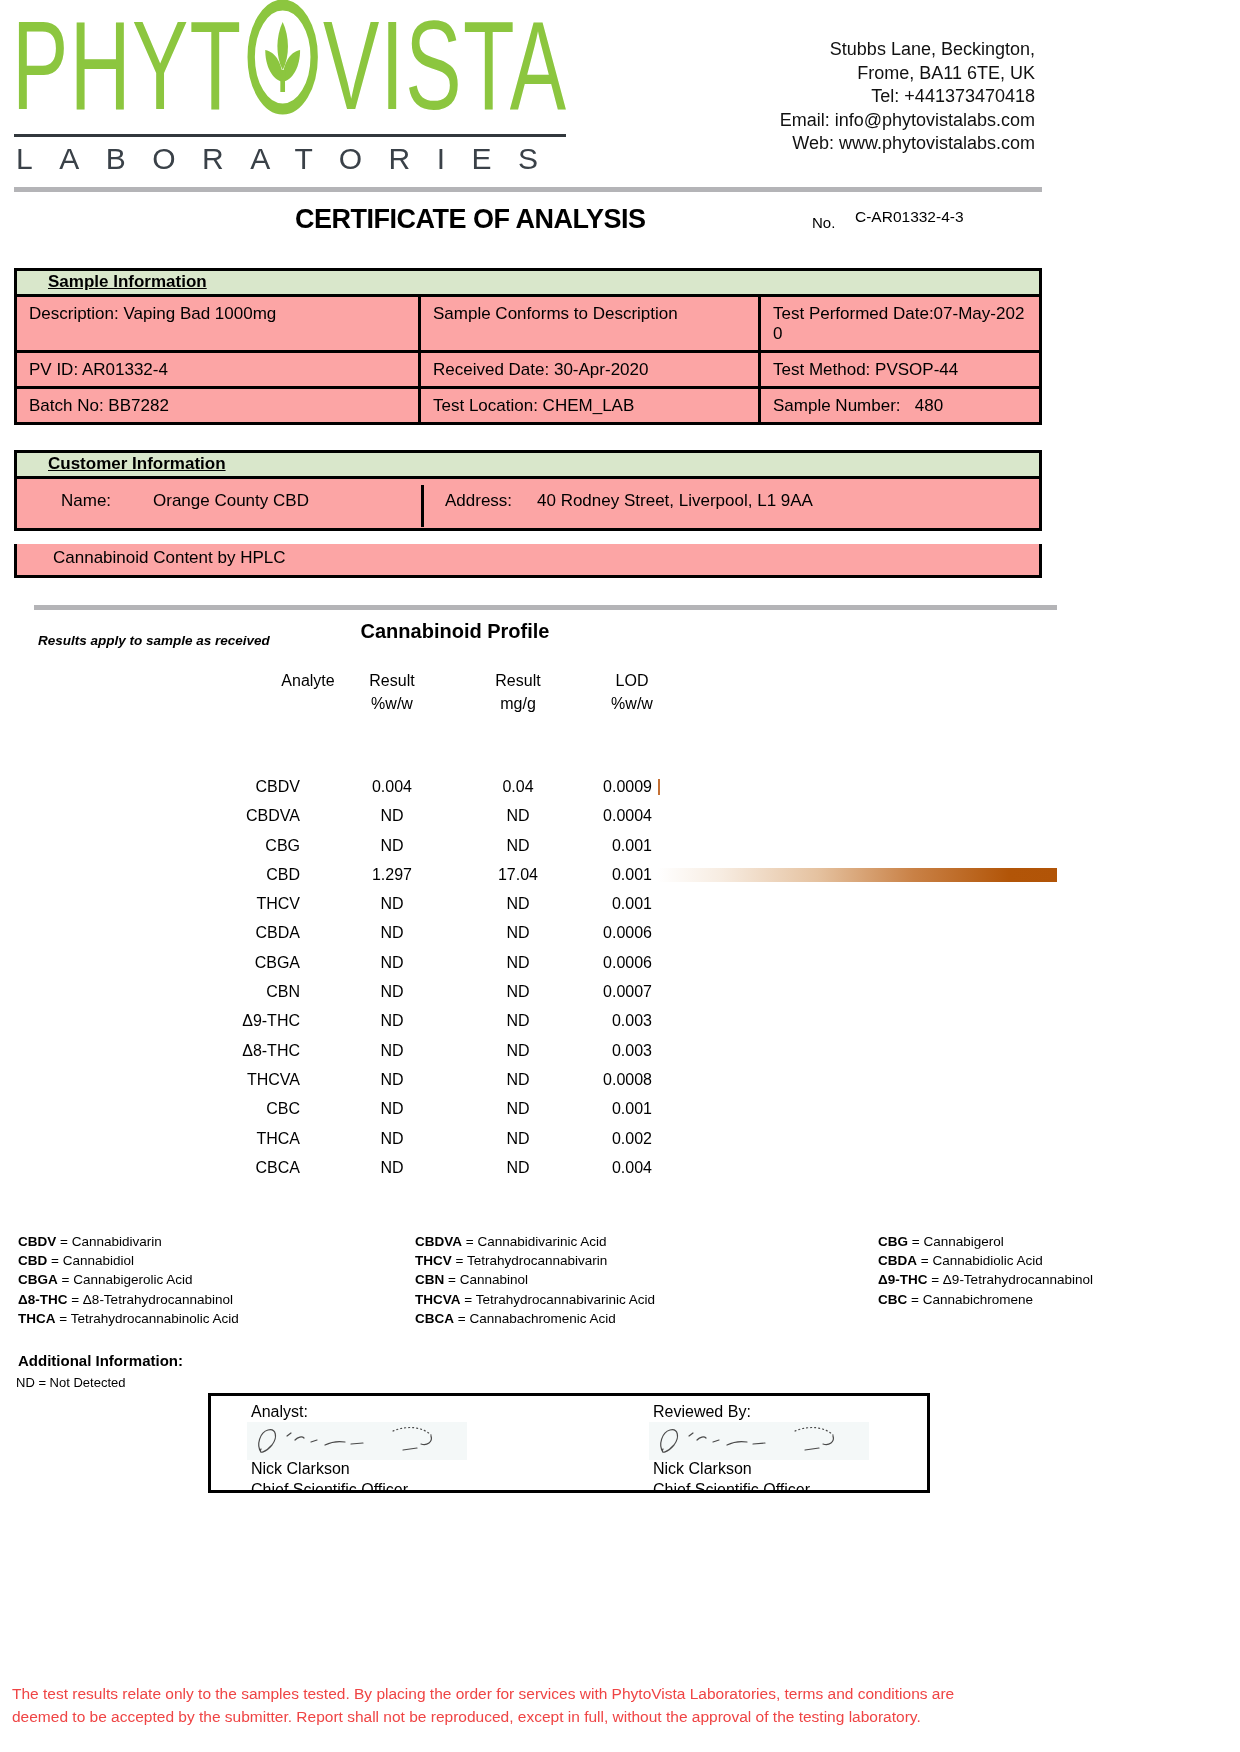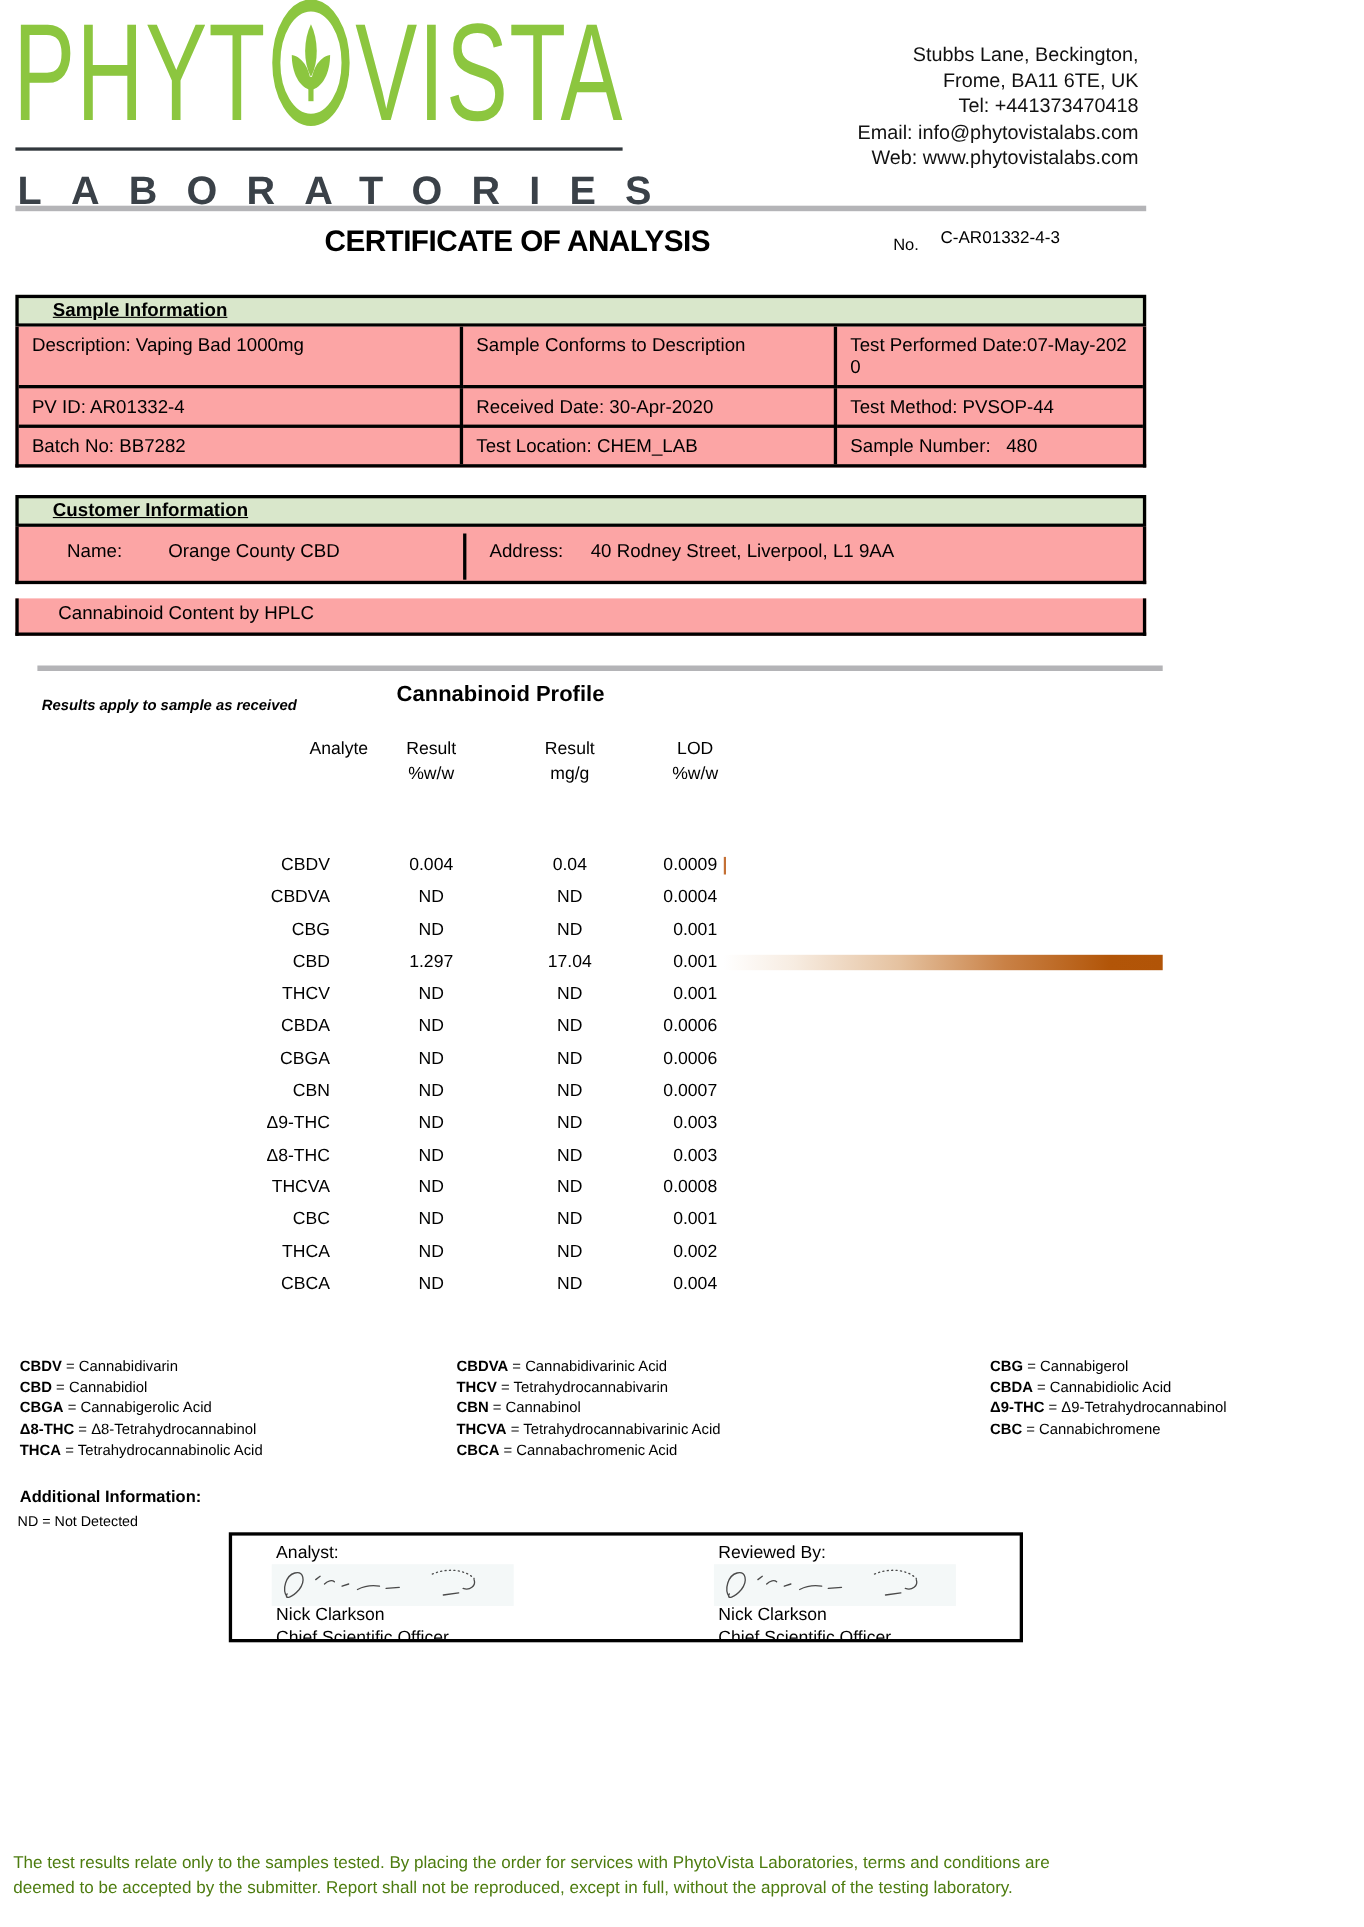--- a/index.html
+++ b/index.html
@@ -6,22 +6,22 @@
   .page{position:relative;width:1240px;height:1752px;background:#fff;overflow:hidden;
         font-family:"Liberation Sans",sans-serif;color:#000;}
 
   
   .brand{position:absolute;left:12px;top:10px;width:820px;height:112px;
          transform:scaleX(0.67);transform-origin:left top;
          display:flex;align-items:center;color:#8CC63F;
          font-size:126px;font-weight:400;letter-spacing:2px;line-height:112px;}
   .brand svg{margin:0 4px 6px 4px;}
   .labs-rule{position:absolute;left:14px;top:134px;width:552px;height:3px;background:#32383d;}
-  .labs{position:absolute;left:16px;top:152px;width:580px;color:#3A4148;
-        font-size:36px;letter-spacing:26.5px;font-weight:700;}
+  .labs{position:absolute;left:16px;top:142px;width:580px;color:#3A4148;
+        font-size:30px;letter-spacing:26.5px;font-weight:400;}
   .top-divider{position:absolute;left:14px;top:187px;width:1028px;height:5px;background:#b4b4b7;}
 
   
   .contact{position:absolute;right:205px;top:38px;text-align:right;
            font-size:18px;line-height:23.5px;color:#111;}
 
   
   .coa-title{position:absolute;left:295px;top:204px;width:400px;
              font-size:27px;font-weight:bold;letter-spacing:-0.5px;}
   .coa-no-label{position:absolute;left:812px;top:214px;font-size:15px;}
@@ -68,40 +68,40 @@
   .c-an{left:150px;width:150px;text-align:right;}
   .c-pct{left:330px;width:124px;text-align:center;}
   .c-mgg{left:456px;width:124px;text-align:center;}
   .c-lod{left:580px;width:72px;text-align:right;}
   .bar-slot{left:658px;width:400px;height:20px;top:4px !important;display:flex;align-items:center;}
   .bar{height:14px;background:linear-gradient(90deg,#ffffff 0%,#f7ece1 16%,#e5c2a0 40%,#c98146 64%,#b25508 88%,#b15407 100%);}
   .bar-tick{height:16px;background:#C47035;}
 
   
   .legend-col{position:absolute;top:1232px;font-size:13.5px;line-height:19.2px;}
-  .lg1{left:18px;} .lg2{left:415px;} .lg3{left:878px;margin-left:22px;}
+  .lg1{left:18px;} .lg2{left:415px;} .lg3{left:878px;}
 
   
   .addl-head{position:absolute;left:18px;top:1352px;font-size:15px;font-weight:bold;}
   .addl-nd{position:absolute;left:16px;top:1375px;font-size:13px;}
 
   
   .sigbox{position:absolute;left:208px;top:1393px;width:722px;height:100px;
           border:3px solid #000;box-sizing:border-box;overflow:hidden;font-size:16px;}
   .sig-label-a{position:absolute;left:40px;top:7px;}
   .sig-label-r{position:absolute;left:442px;top:7px;}
   .sig-img{position:absolute;top:26px;width:220px;height:38px;background:#f4f8f8;}
   .sig-a{left:36px;} .sig-r{left:438px;}
   .sig-name-a{position:absolute;left:40px;top:64px;}
   .sig-name-r{position:absolute;left:442px;top:64px;}
   .sig-title-a{position:absolute;left:40px;top:85px;}
   .sig-title-r{position:absolute;left:442px;top:85px;}
 
   
-  .footer{position:absolute;left:12px;top:1682px;width:1180px;font-size:15.5px;line-height:23px;color:#4d7c0f;}
+  .footer{position:absolute;left:12px;top:1682px;width:1180px;font-size:15.5px;line-height:23px;color:#ef4444;}
 </style>
 </head>
 <body>
 
 <div class="page">
 
   <div class="brand">
     <span>PHYT</span>
     <span>
       <svg width="112" height="118" viewBox="0 0 112 118">

